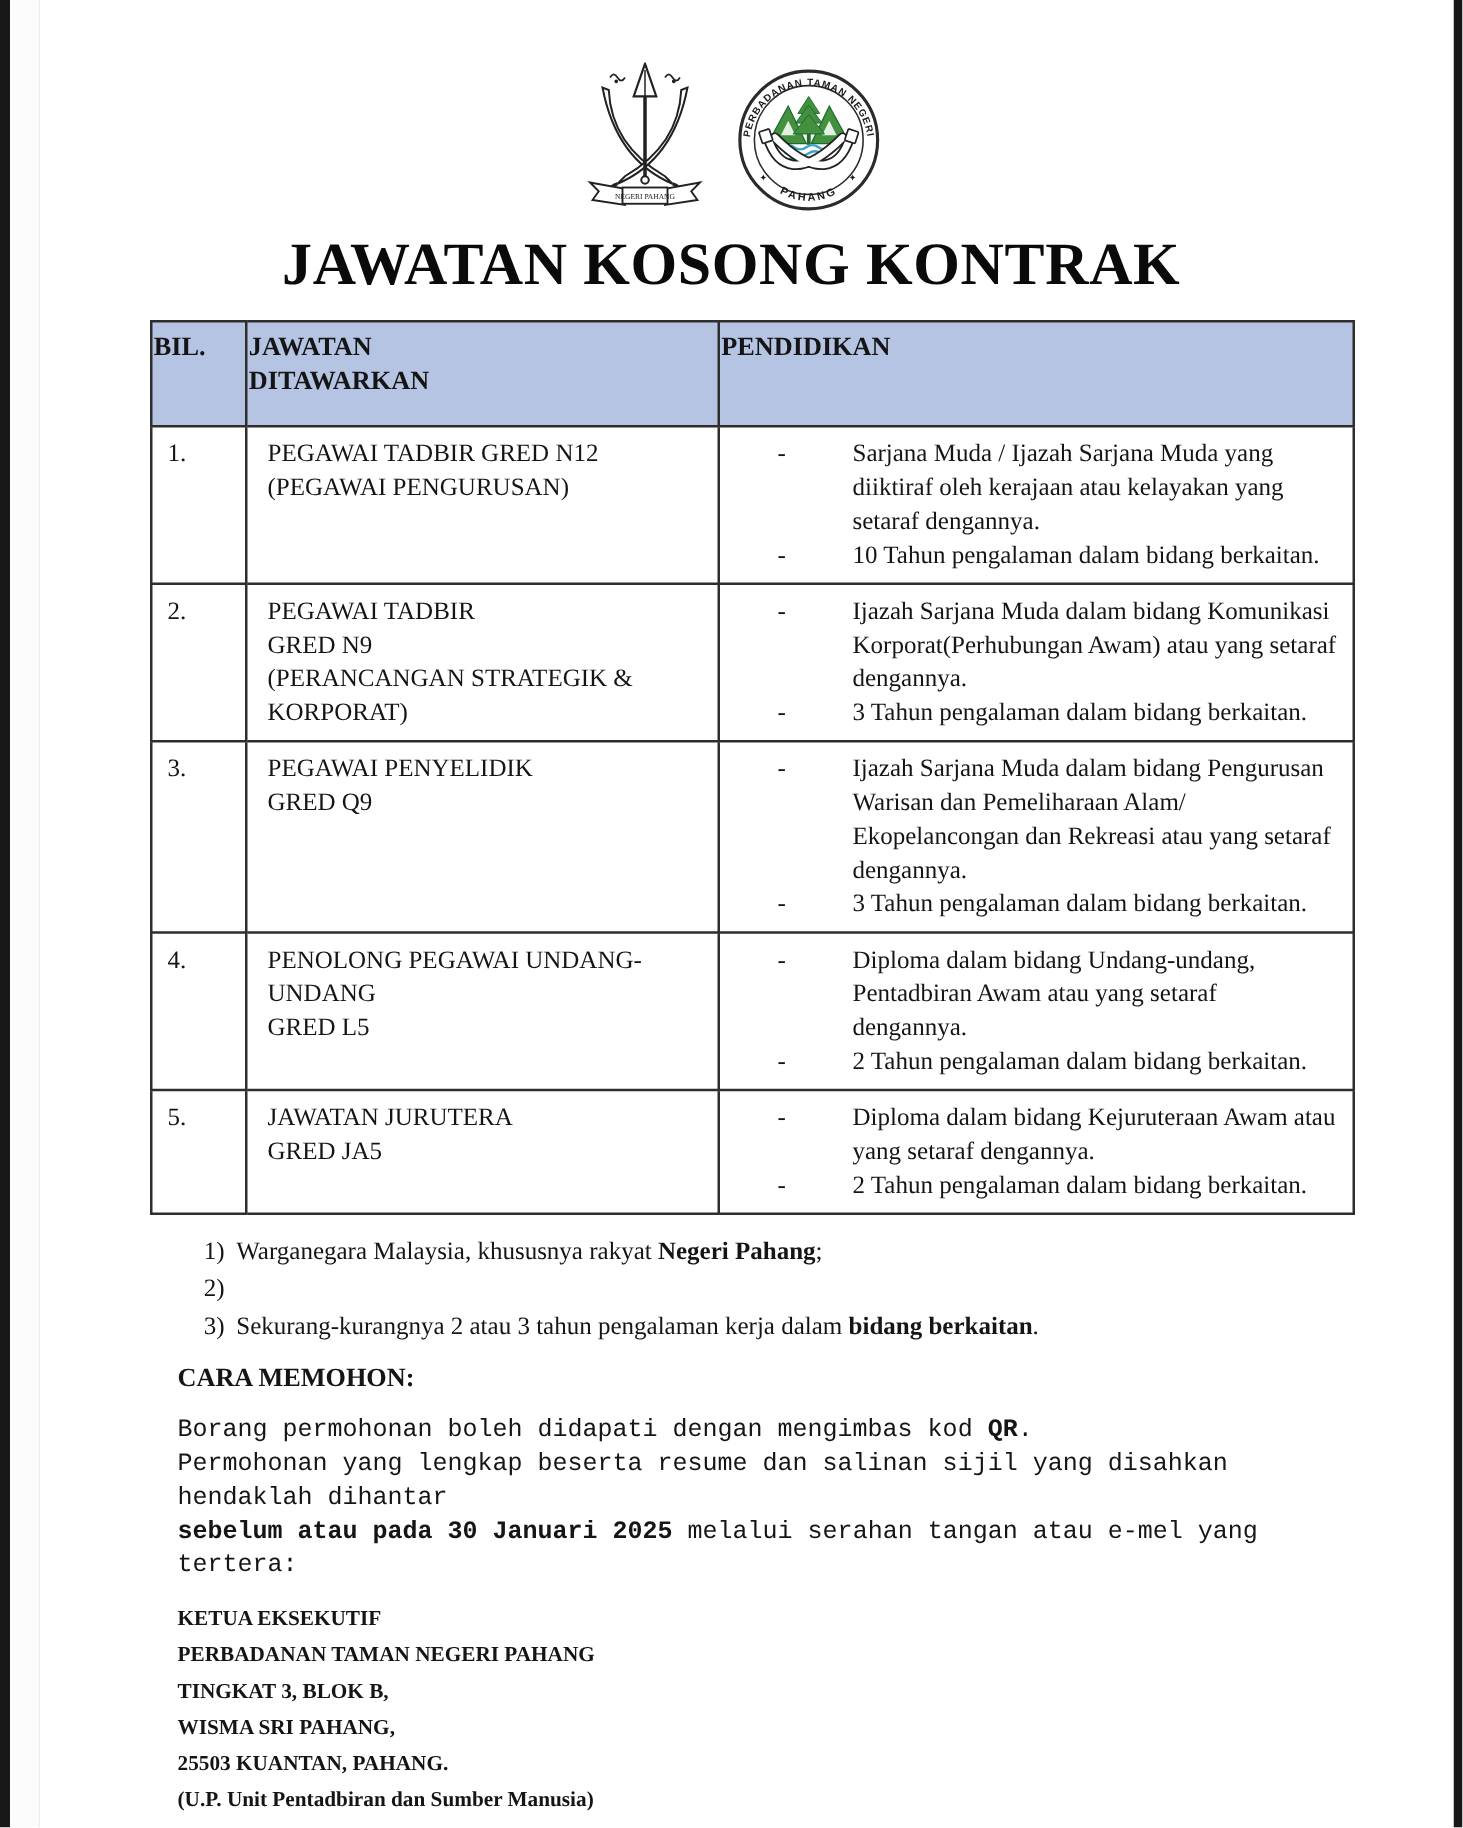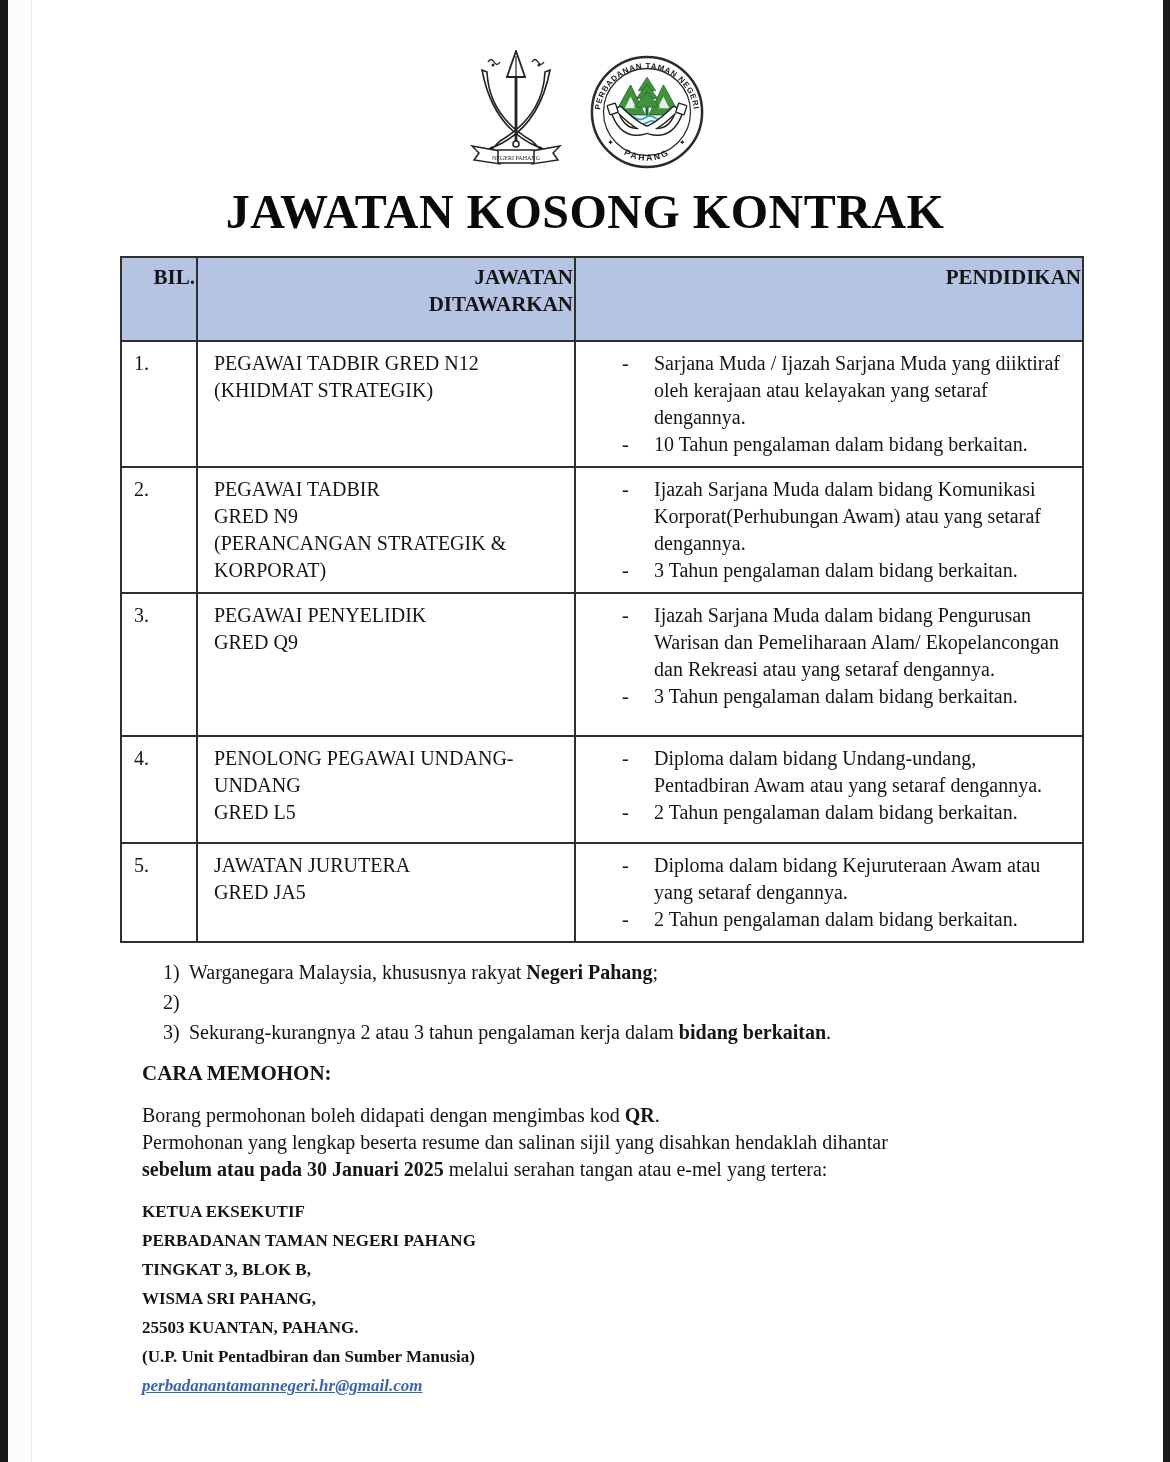--- a/index.html
+++ b/index.html
@@ -13,34 +13,34 @@
   .logos{display:flex;justify-content:center;align-items:flex-start;gap:22px;padding-top:50px;}
   .crest-svg{width:102px;height:122px;}
   .seal-svg{width:116px;height:116px;margin-top:4px;}
 
   h1.title{text-align:center;font-size:48px;line-height:56px;font-weight:700;margin:12px 0 0;letter-spacing:.5px;color:#0a0a0a;}
 
   table.vac{border-collapse:collapse;table-layout:fixed;width:962px;margin:16px 0 0 120px;}
   table.vac col.c1{width:76px;} table.vac col.c2{width:378px;} table.vac col.c3{width:508px;}
   .vac th,.vac td{border:2px solid #2e2e2e;vertical-align:top;font-size:20px;line-height:27px;text-align:left;}
   .vac tr.head{height:84px;}
-  .vac th{background:var(--table-header-bg,#b6c4e4);font-weight:700;font-size:21px;line-height:27px;padding-top:6px;text-align:right;}
+  .vac th{background:var(--table-header-bg,#b6c4e4);font-weight:700;font-size:21px;line-height:27px;padding-top:6px;text-align:left;}
   .vac tr.r0{height:124px;} .vac tr.r1{height:122px;} .vac tr.r2{height:143px;} .vac tr.r3{height:107px;} .vac tr.r4{height:95px;}
   .vac td.bil{padding:8px 4px 0 12px;}
   .vac td.jaw{padding:8px 8px 0 16px;}
   .vac td.pen{padding:8px 12px 8px 0;}
   .b{display:flex;padding-left:46px;}
   .b .d{flex:none;width:32px;}
-  .b .t{flex:1;}
+  .b .t{flex:1;margin-left:28px;}
 
   .sec-h{font-size:21px;font-weight:700;margin:14px 80px 0 142px;}
   .k-list{margin:14px 80px 0 163px;}
   .k-item{display:flex;font-size:20px;line-height:30px;}
   .k-num{flex:none;width:26px;}
-  .para{margin:16px 80px 0 142px;font-size:20px;line-height:27px;}
+  .para{margin:16px 80px 0 142px;font-size:20px;line-height:27px;font-family:Liberation Mono, monospace;}
   .addr{margin:14px 80px 0 142px;font-size:17px;line-height:29px;font-weight:700;}
   .email-link{color:var(--link-blue,#3d63ae);font-style:italic;font-weight:700;text-decoration:underline;cursor:pointer;}
   .bold{font-weight:700;}
 </style>
 </head>
 <body>
 
 <div class="page">
   <div class="edge edge-l"></div>
   <div class="edge edge-r"></div>
@@ -137,21 +137,21 @@
           <div>JAWATAN</div>
           <div>DITAWARKAN</div>
         </th>
         <th>PENDIDIKAN</th>
       </tr>
 
       <tr class="r0">
         <td class="bil">1.</td>
         <td class="jaw">
           <div>PEGAWAI TADBIR GRED N12</div>
-          <div>(KHIDMAT STRATEGIK)</div>
+          <div>(PEGAWAI PENGURUSAN)</div>
         </td>
         <td class="pen">
           <div class="b">
               <span class="d">-</span>
               <span class="t">Sarjana Muda / Ijazah Sarjana Muda yang diiktiraf oleh kerajaan atau kelayakan yang setaraf dengannya.</span>
             </div>
           <div class="b">
               <span class="d">-</span>
               <span class="t">10 Tahun pengalaman dalam bidang berkaitan.</span>
             </div>

